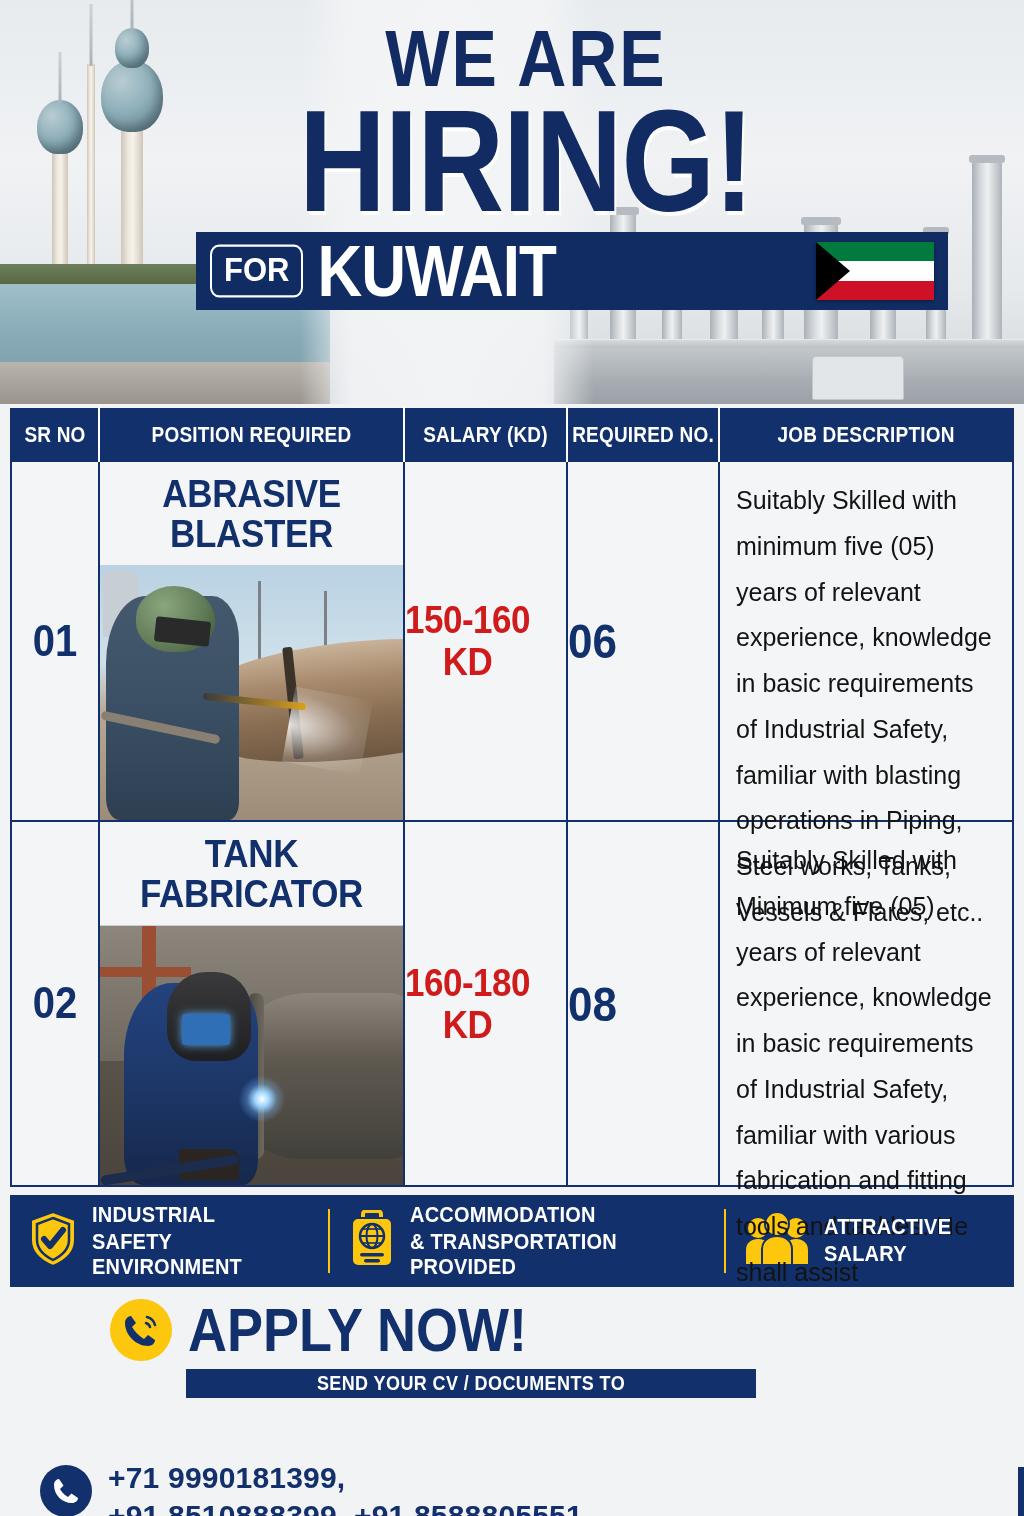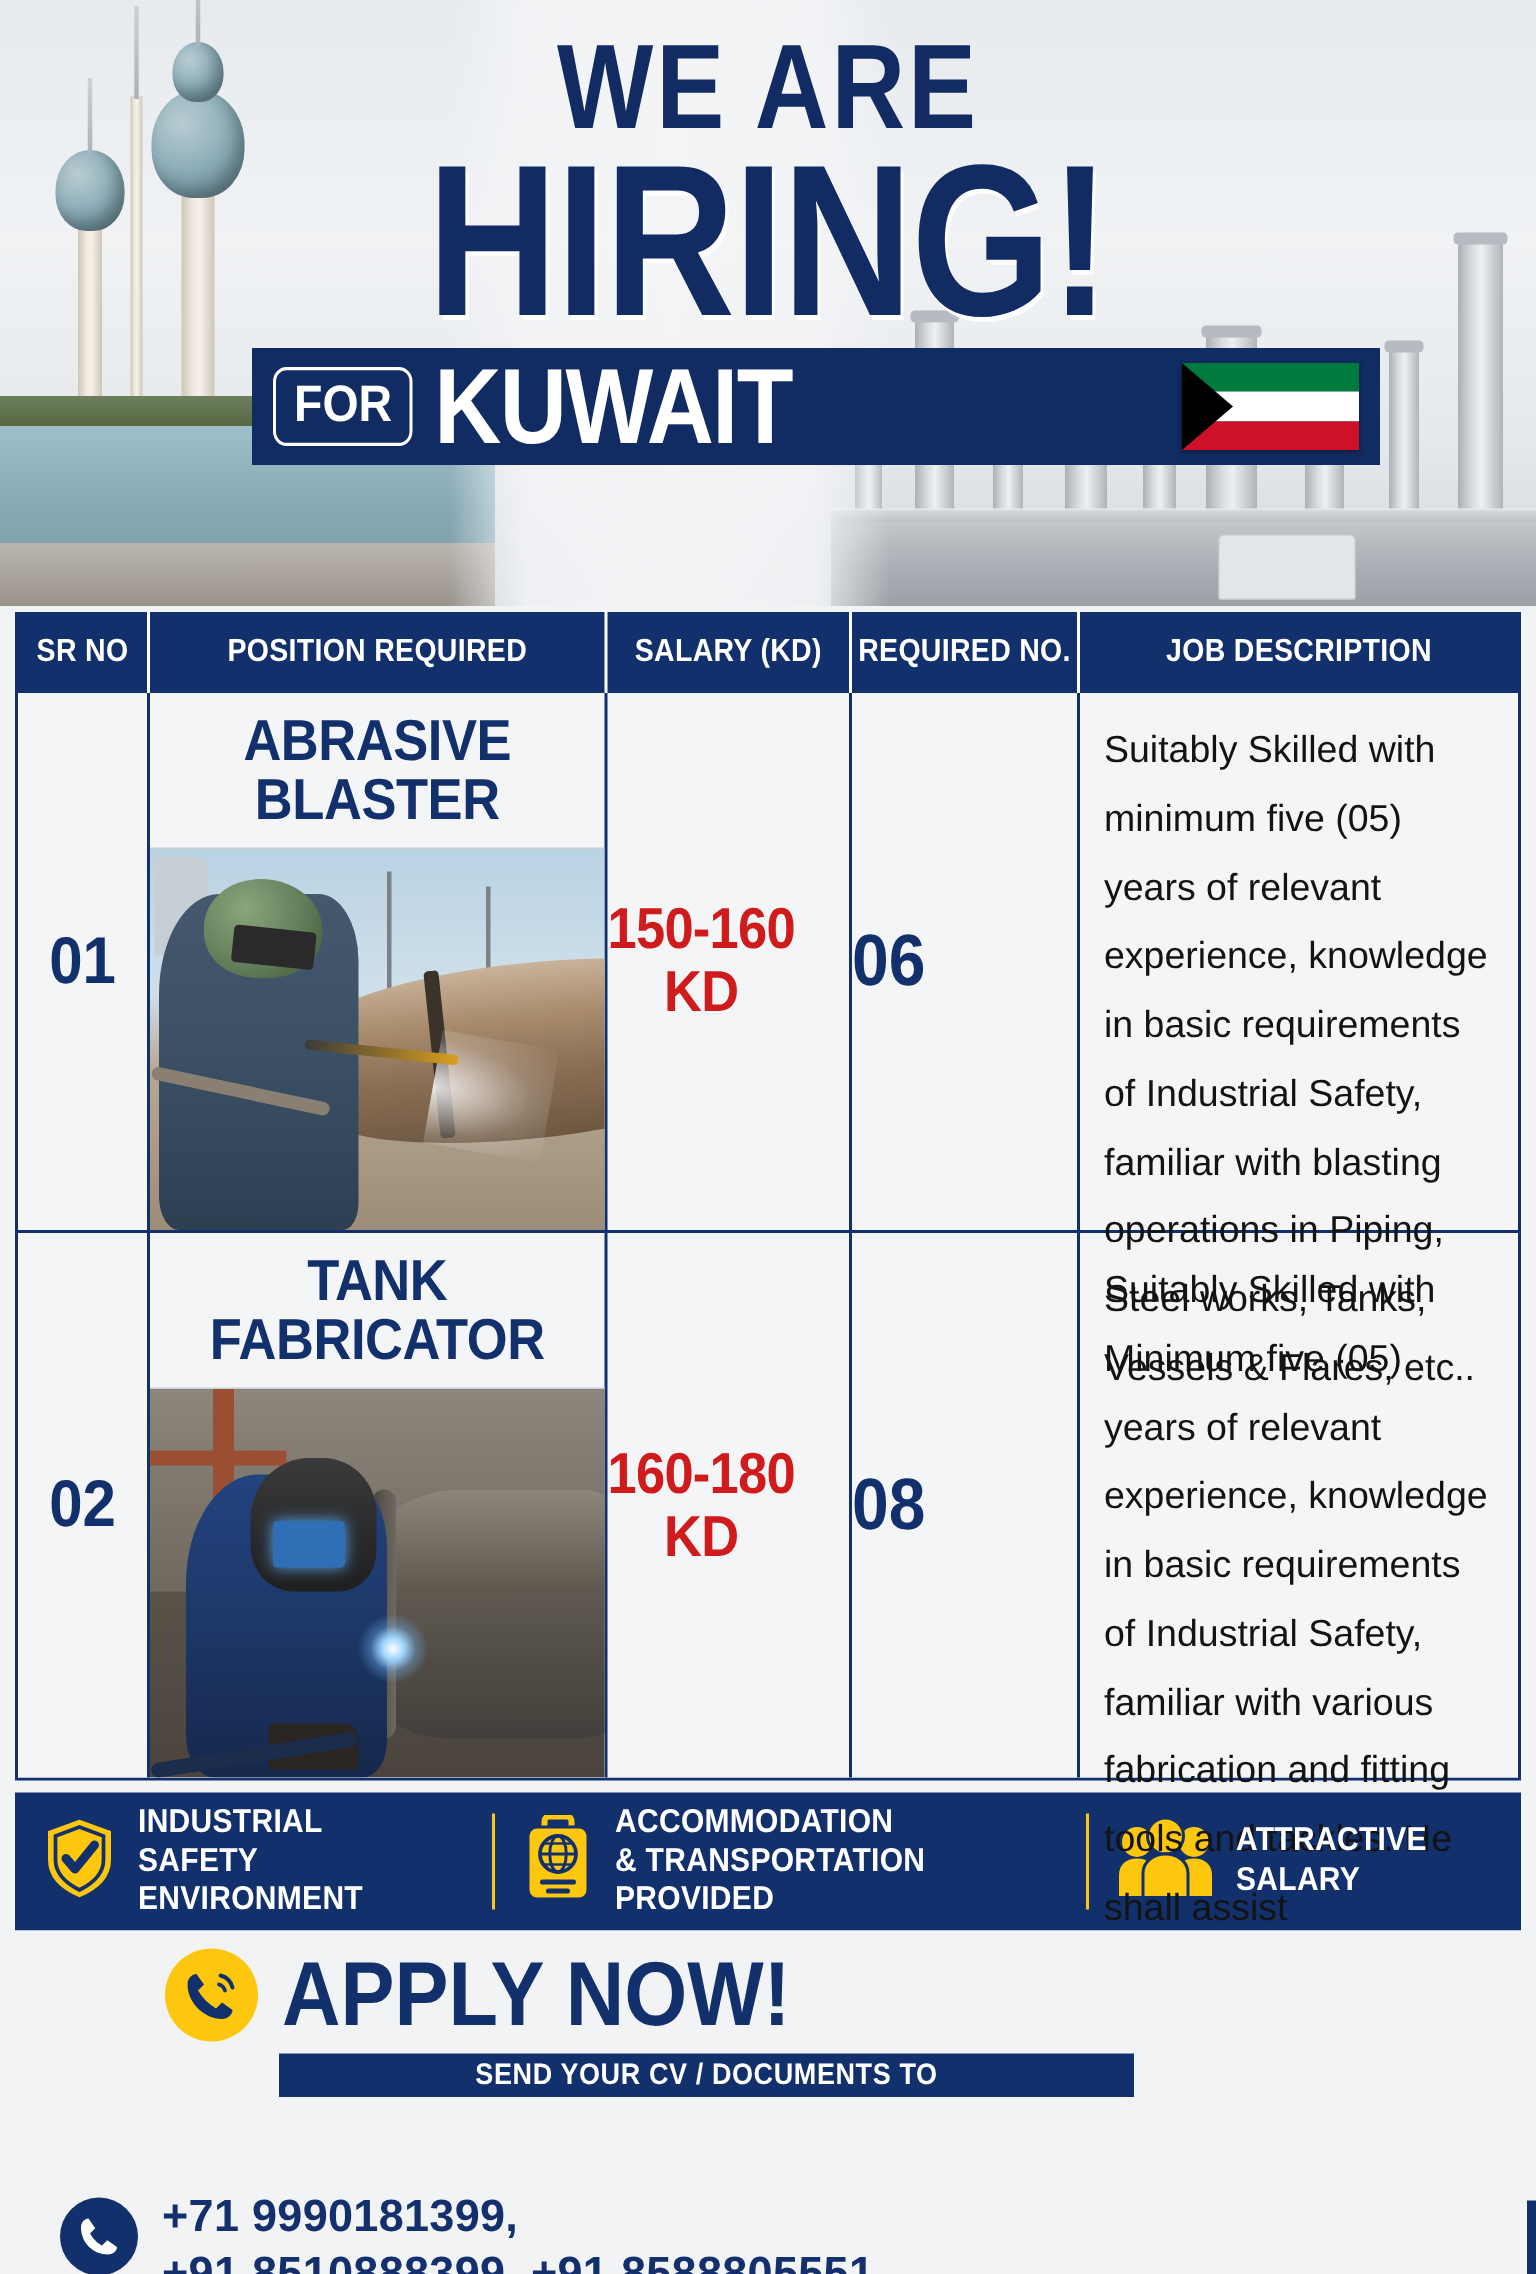--- a/index.html
+++ b/index.html
@@ -87,21 +87,21 @@
   .rf-tank {
     position: absolute; bottom: 4px; background: #e3e6e8;
     border: 1px solid #c3c8cc; border-radius: 4px 4px 2px 2px;
   }
 
   .hero-fade {
     position: absolute; left: 300px; right: 430px; top: 0; bottom: 0;
     background: linear-gradient(to right, rgba(242,243,245,0) 0%, rgba(243,244,246,.88) 18%, rgba(243,244,246,.97) 50%, rgba(243,244,246,.88) 82%, rgba(242,243,245,0) 100%);
   }
 
-  .hero-text { position: absolute; inset: 0; z-index: 6; }
+  .hero-text { position: absolute; inset: 0; z-index: 6; margin-left: 28px; }
 
   .we-are {
     position: absolute; top: 12px; left: 0; right: 0;
     text-align: center;
     font-size: 68px; font-weight: bold; letter-spacing: 2px;
     color: #122b63;
     font-family: "Liberation Sans", sans-serif;
     transform: scaleY(1.18);
     transform-origin: top center;
   }

